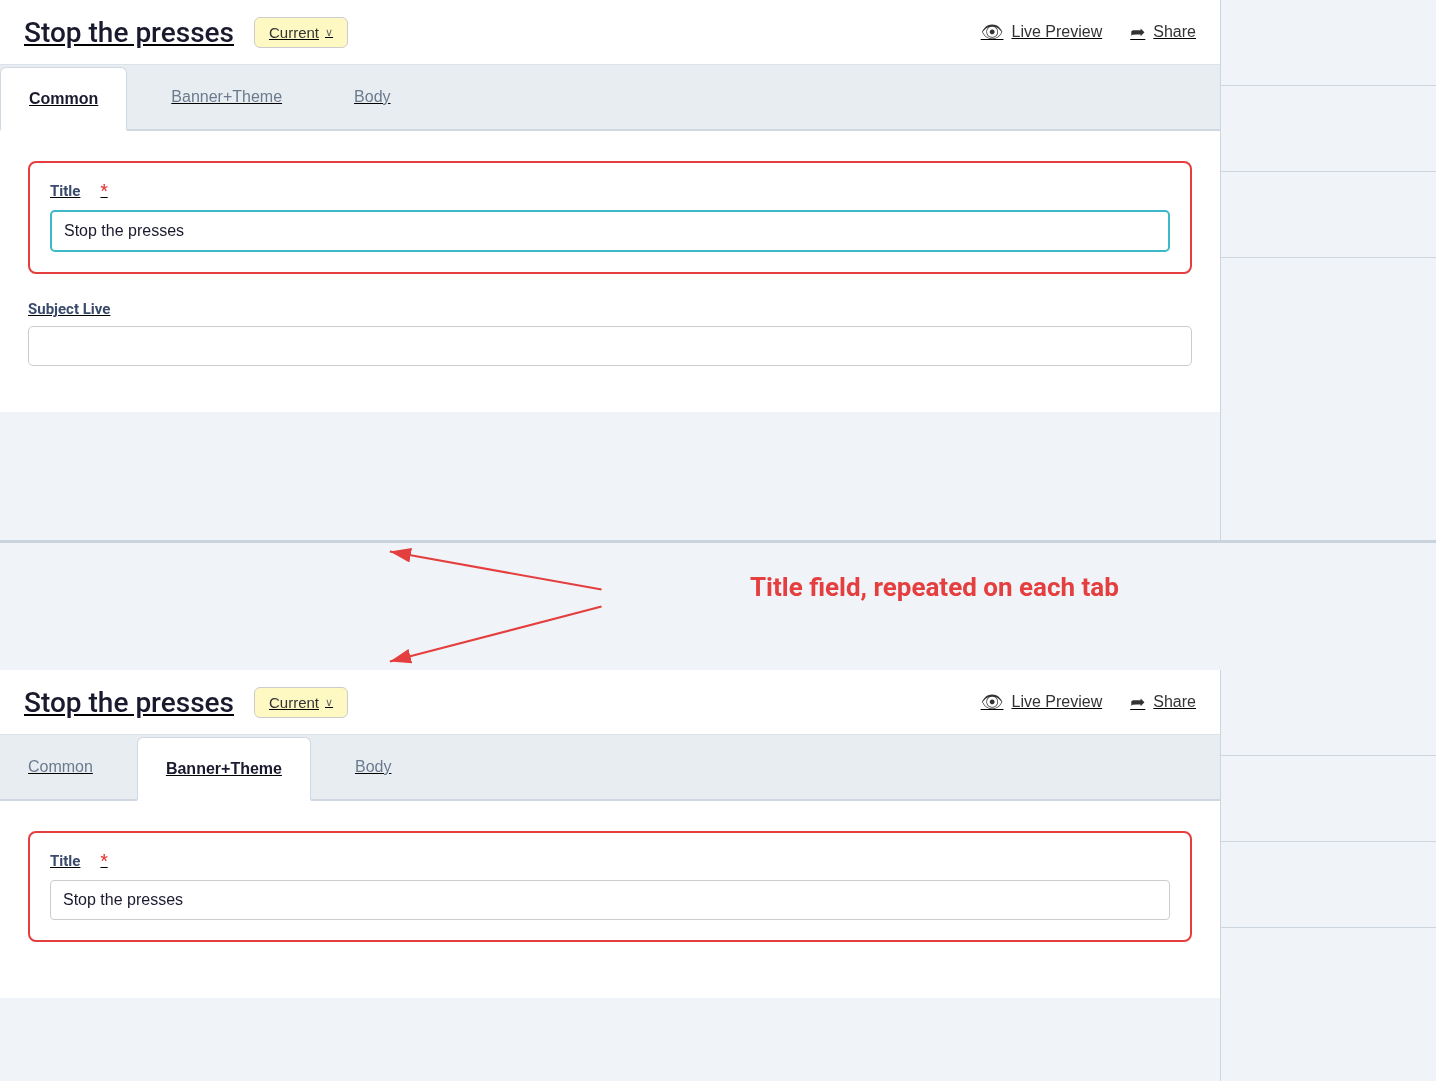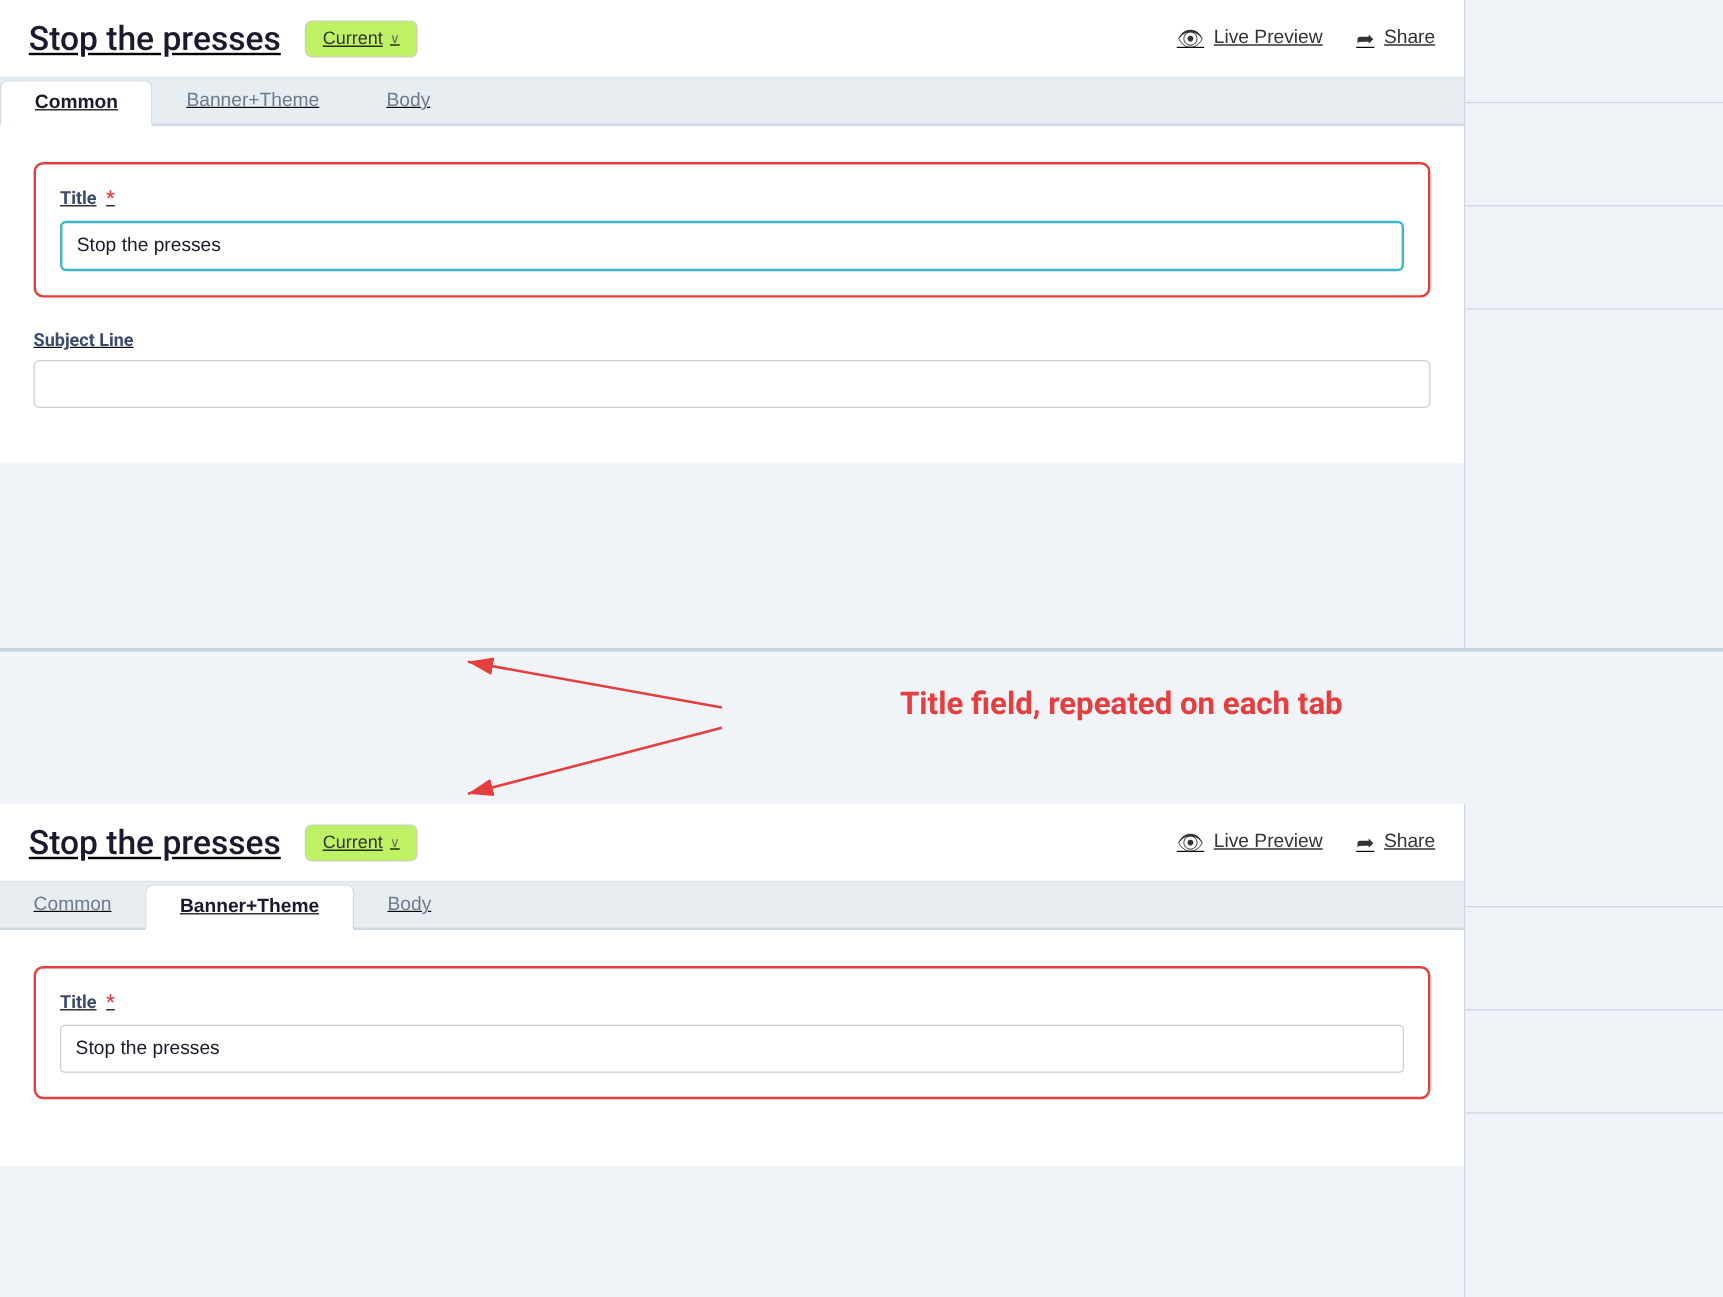--- a/index.html
+++ b/index.html
@@ -34,21 +34,21 @@
       margin-right: 20px;
     }
     .version-dropdown {
       display: flex;
       align-items: center;
       border: 1px solid #ccc;
       border-radius: 6px;
       padding: 6px 14px;
       font-size: 15px;
       color: #333;
-      background: #bef264;
+      background: #fef9c3;
       cursor: pointer;
       gap: 6px;
     }
     .version-dropdown .chevron {
       font-size: 11px;
       color: #666;
     }
     .header-actions {
       margin-left: auto;
       display: flex;
@@ -67,23 +67,24 @@
     }
     .action-btn .icon {
       font-size: 18px;
     }
 
     
     .tabs-bar {
       background: #e8edf2;
       display: flex;
       align-items: flex-end;
-      height: 40px;
+      height: 66px;
       padding: 0 0 0 0;
       border-bottom: 2px solid #d0d8e4;
+      gap: 16px;
     }
     .tab {
       padding: 10px 28px;
       font-size: 16px;
       cursor: pointer;
       border: none;
       background: none;
       color: #6b7a8d;
       position: relative;
       height: 100%;
@@ -117,21 +118,21 @@
       margin-bottom: 26px;
       background: #fff;
     }
     .field-label {
       font-size: 15px;
       font-weight: 700;
       color: #3a4a6b;
       margin-bottom: 10px;
       display: flex;
       align-items: center;
-      gap: 8px;
+      gap: 20px;
     }
     .required-star {
       color: #e53e3e;
       font-size: 16px;
     }
     .text-input {
       width: 100%;
       border: 2px solid #3db8c8;
       border-radius: 5px;
       padding: 10px 12px;
@@ -257,21 +258,21 @@
 
         <div class="field-group">
           <div class="field-label">
             <span>Title</span>
             <span class="required-star">*</span>
           </div>
           <input class="text-input" type="text" value="Stop the presses" style="">
         </div>
 
         <div class="subject-group">
-          <div class="subject-label">Subject Line</div>
+          <div class="subject-label">Subject Live</div>
           <input class="text-input no-focus" type="text" style="">
         </div>
       </div>
 
     </div>
 
     <div class="panel-side">
       <div class="side-item"></div>
       <div class="side-item"></div>
       <div class="side-item"></div>

